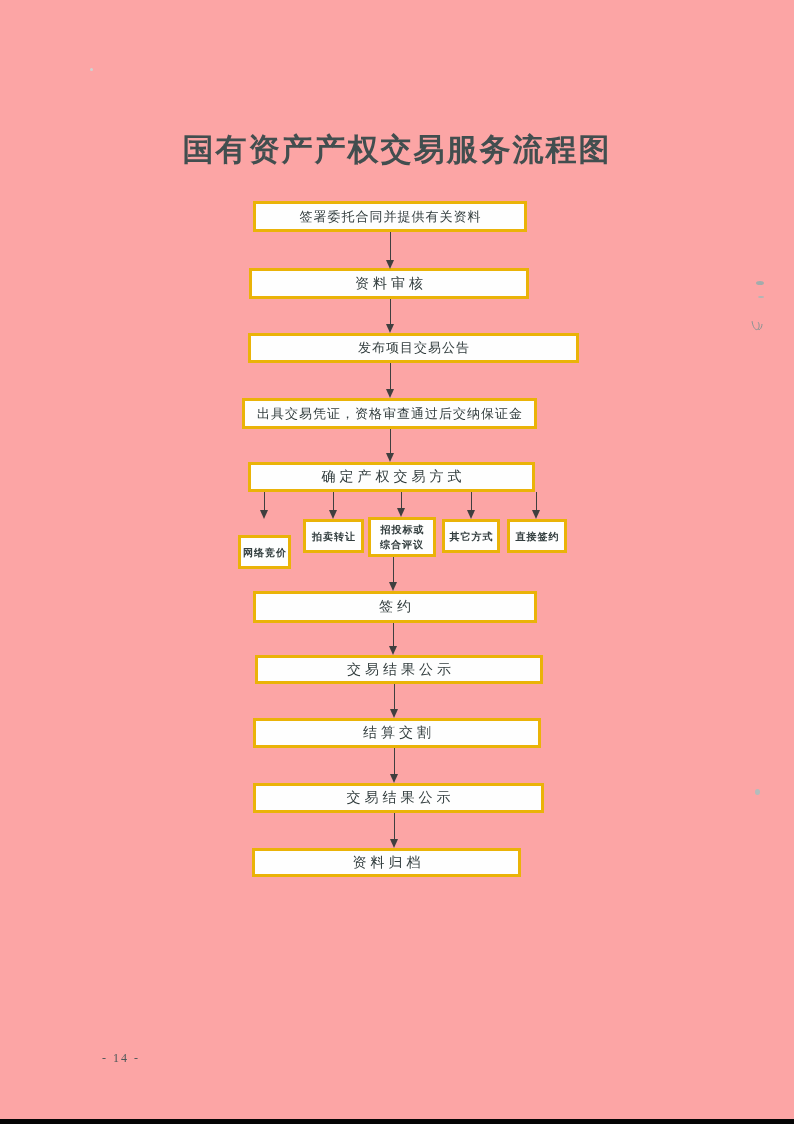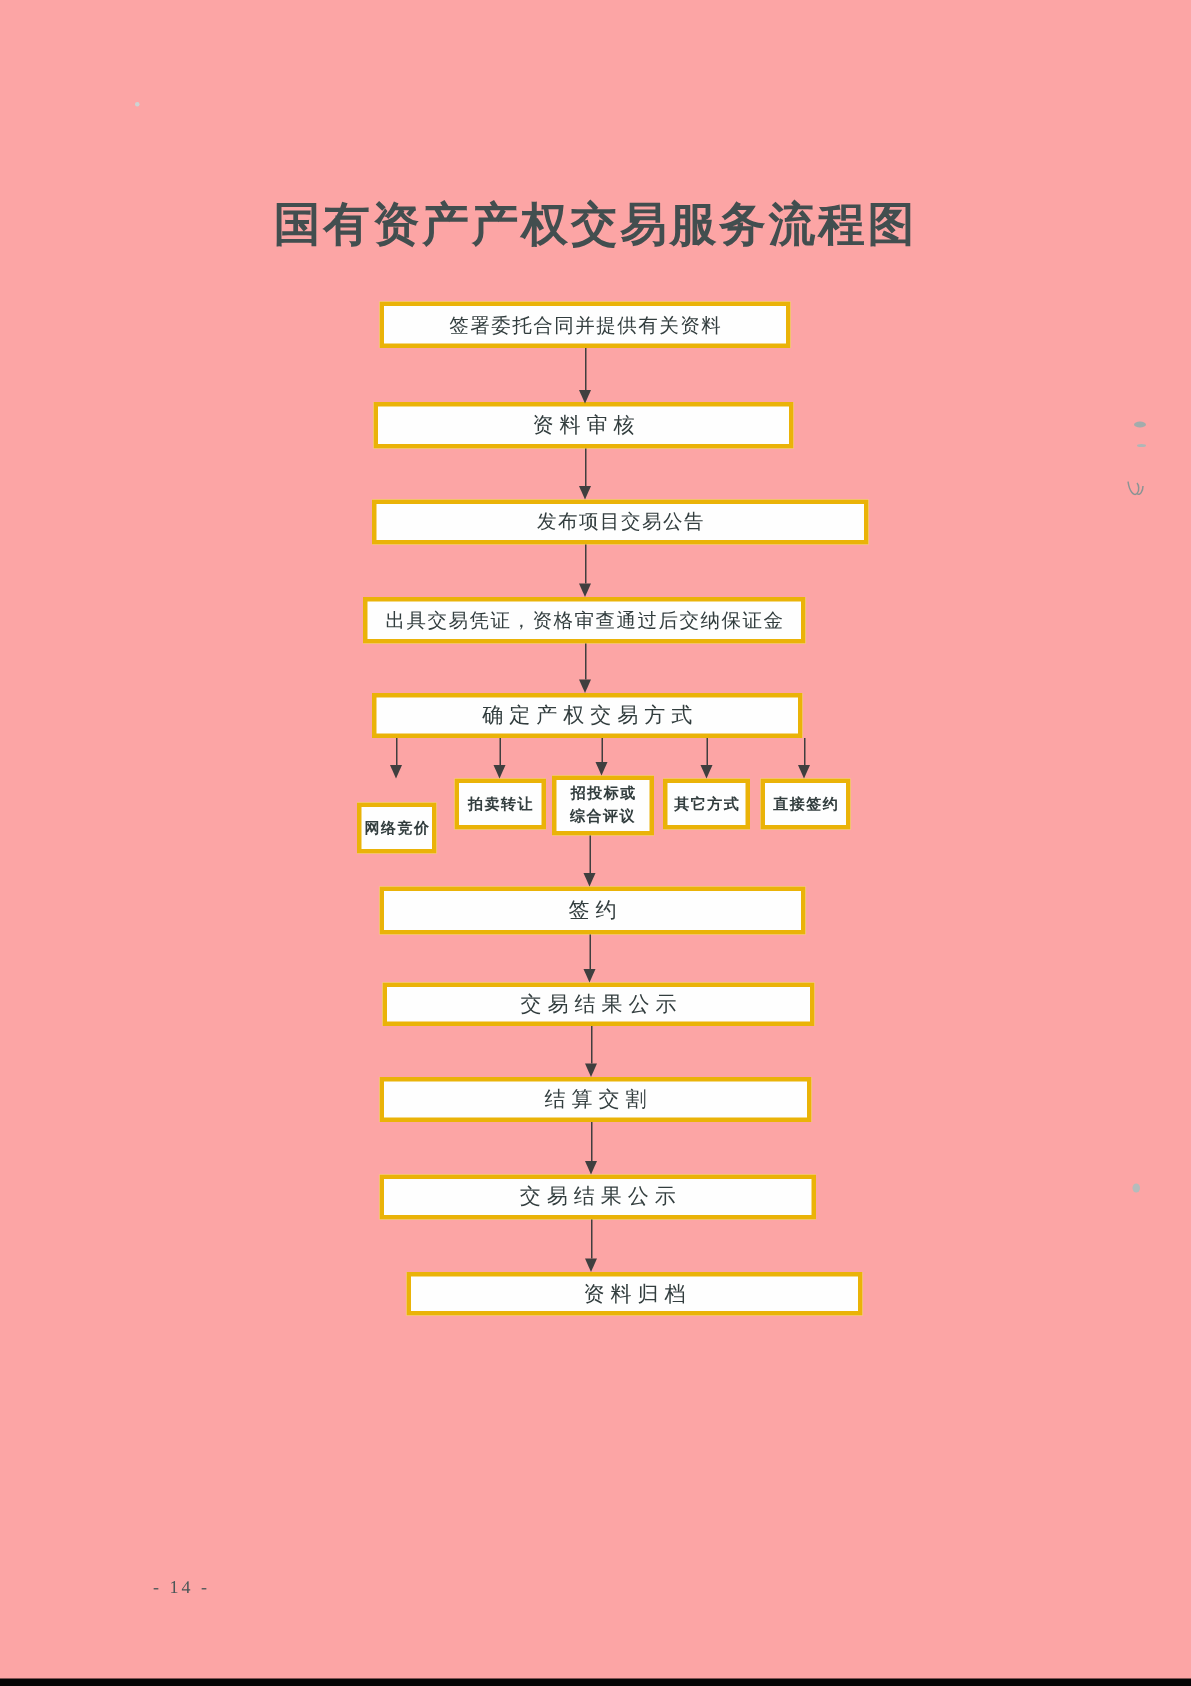--- a/index.html
+++ b/index.html
@@ -44,21 +44,21 @@
   
   #b1 {left:253px;top:201px;width:274px;height:31px;}
   #b2 {left:249px;top:268px;width:280px;height:31px;}
   #b3 {left:248px;top:333px;width:331px;height:30px;}
   #b4 {left:242px;top:398px;width:295px;height:31px;}
   #b5 {left:248px;top:462px;width:287px;height:30px;}
   #b6 {left:253px;top:591px;width:284px;height:32px;text-align:center;}
   #b7 {left:255px;top:655px;width:288px;height:29px;}
   #b8 {left:253px;top:718px;width:288px;height:30px;font-family:Liberation Serif, serif;}
   #b9 {left:253px;top:783px;width:291px;height:30px;}
-  #b10{left:252px;top:848px;width:304px;height:29px;margin-left:19px;}
+  #b10{left:252px;top:848px;width:269px;height:29px;}
   
   #m1{left:238px;top:519px;width:53px;height:34px;margin-top:16px;}
   #m2{left:303px;top:519px;width:61px;height:34px;}
   #m3{left:368px;top:517px;width:68px;height:40px;}
   #m4{left:442px;top:519px;width:58px;height:34px;}
   #m5{left:507px;top:519px;width:60px;height:34px;}
   
   #a1l{left:390px;top:232px;height:28px;}
   #a2l{left:390px;top:299px;height:25px;}
   #a3l{left:390px;top:363px;height:26px;}

